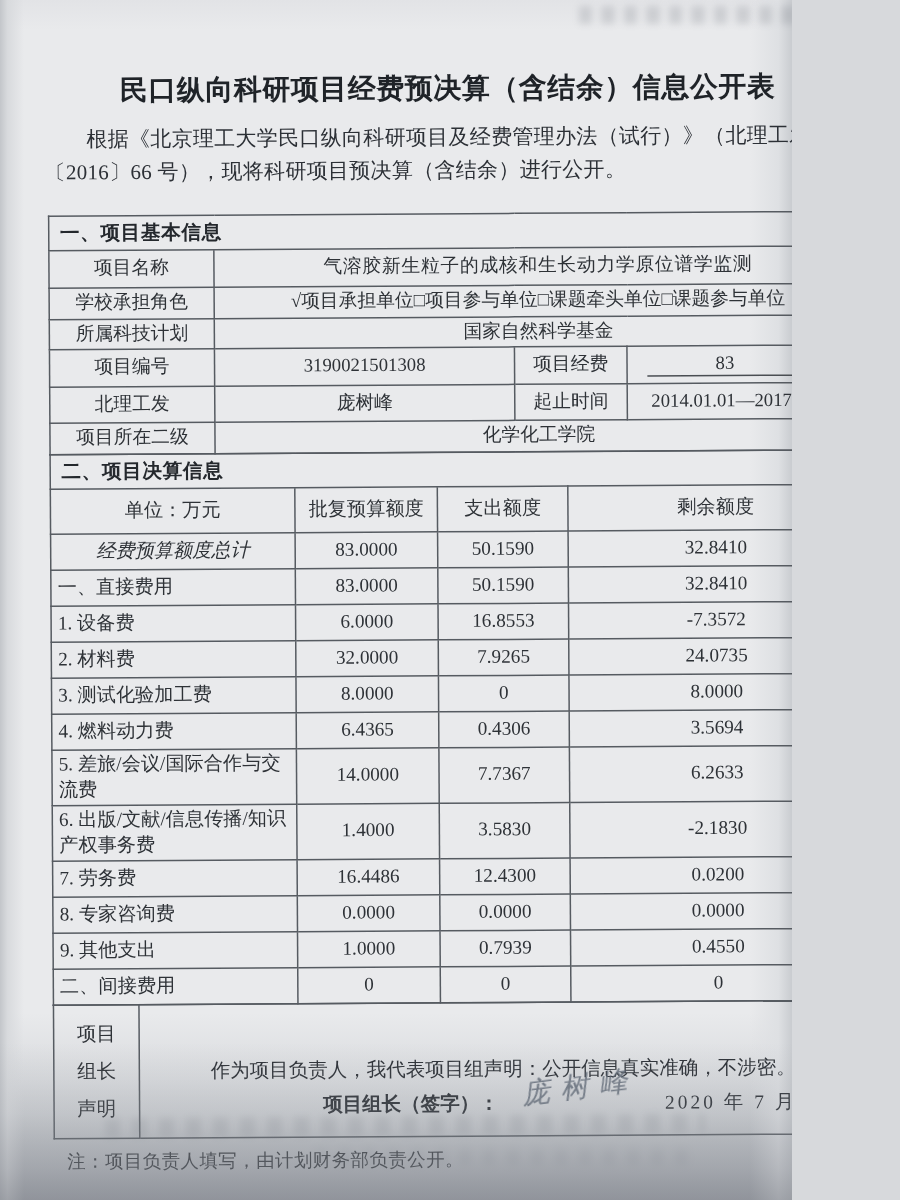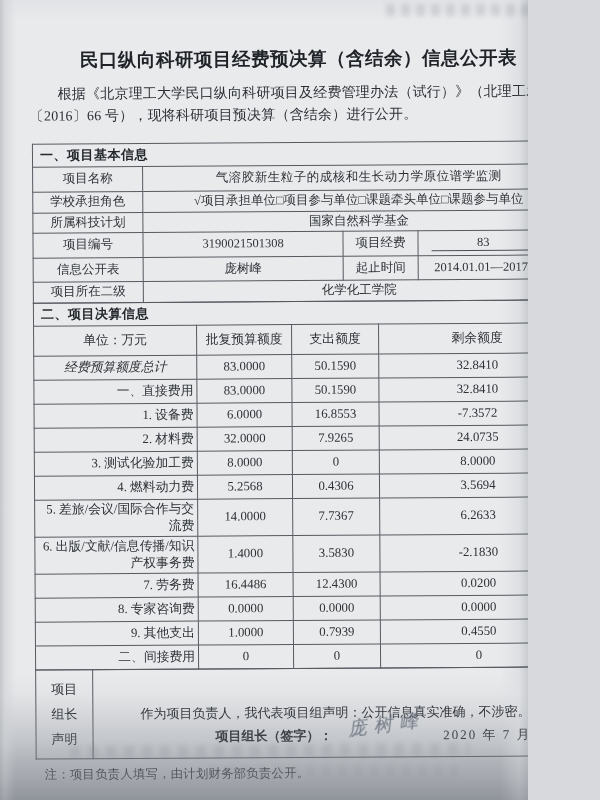--- a/index.html
+++ b/index.html
@@ -38,21 +38,21 @@
   tr.sec td{
     text-align:left;font-weight:bold;font-size:13px;color:#24282d;
     padding-left:7px;height:20px;letter-spacing:0.5px;
   }
   .t1 .h25{height:25px;} .t1 .h21{height:21px;} .t1 .h20{height:20px;} .t1 .h24{height:24px;}
   .val-big{font-size:14.5px;color:#282c31;letter-spacing:0.5px;}
   .u-line{display:inline-block;min-width:96px;border-bottom:1px solid #4a4e53;padding:0 4px 0 4px;}
   .unit{margin-left:14px;}
   .t2 tr.colhdr td{height:27px;font-size:12.8px;}
   .t2 tr.data td{height:21px;font-size:12.8px;}
-  .t2 td.lab-left{text-align:right;padding-left:4px;}
+  .t2 td.lab-left{text-align:left;padding-left:4px;}
   .t2 td.lab-center{text-align:center;font-style:italic;}
   .t3 td{height:86px;}
   .decl-lab{width:57px;}
   .vert{display:inline-block;width:28px;line-height:1.95;font-size:13px;word-break:break-all;text-align:center;}
   .decl-content{position:relative;text-align:left;vertical-align:top;padding:6px 8px;}
   .decl-statement{font-size:13px;color:#2c3036;}
   .decl-signrow{position:absolute;left:122px;right:12px;bottom:10px;display:flex;align-items:baseline;}
   .sign-label{font-size:13px;font-weight:bold;color:#2c3036;white-space:nowrap;}
   .signature{
     display:inline-block;margin-left:16px;font-size:19px;font-style:italic;
@@ -115,21 +115,21 @@
         <td>所属科技计划</td>
         <td colspan="3">国家自然科学基金</td>
       </tr>
       <tr class="h25">
         <td>项目编号</td>
         <td>3190021501308</td>
         <td>项目经费</td>
         <td><span class="u-line">83</span><span class="unit">万</span></td>
       </tr>
       <tr class="h24">
-        <td>信息公开表</td>
+        <td>北理工发</td>
         <td>庞树峰</td>
         <td>起止时间</td>
         <td>2014.01.01—2017.12.31</td>
       </tr>
       <tr class="h21">
         <td>项目所在二级</td>
         <td colspan="3">化学化工学院</td>
       </tr>
     </tbody>
       </table>
@@ -176,21 +176,21 @@
         <td>24.0735</td>
       </tr>
       <tr class="data">
         <td class="lab-left">3. 测试化验加工费</td>
         <td>8.0000</td>
         <td>0</td>
         <td>8.0000</td>
       </tr>
       <tr class="data">
         <td class="lab-left">4. 燃料动力费</td>
-        <td>5.2568</td>
+        <td>6.4365</td>
         <td>0.4306</td>
         <td>3.5694</td>
       </tr>
       <tr class="data">
         <td class="lab-left">5. 差旅/会议/国际合作与交流费</td>
         <td>14.0000</td>
         <td>7.7367</td>
         <td>6.2633</td>
       </tr>
       <tr class="data">

